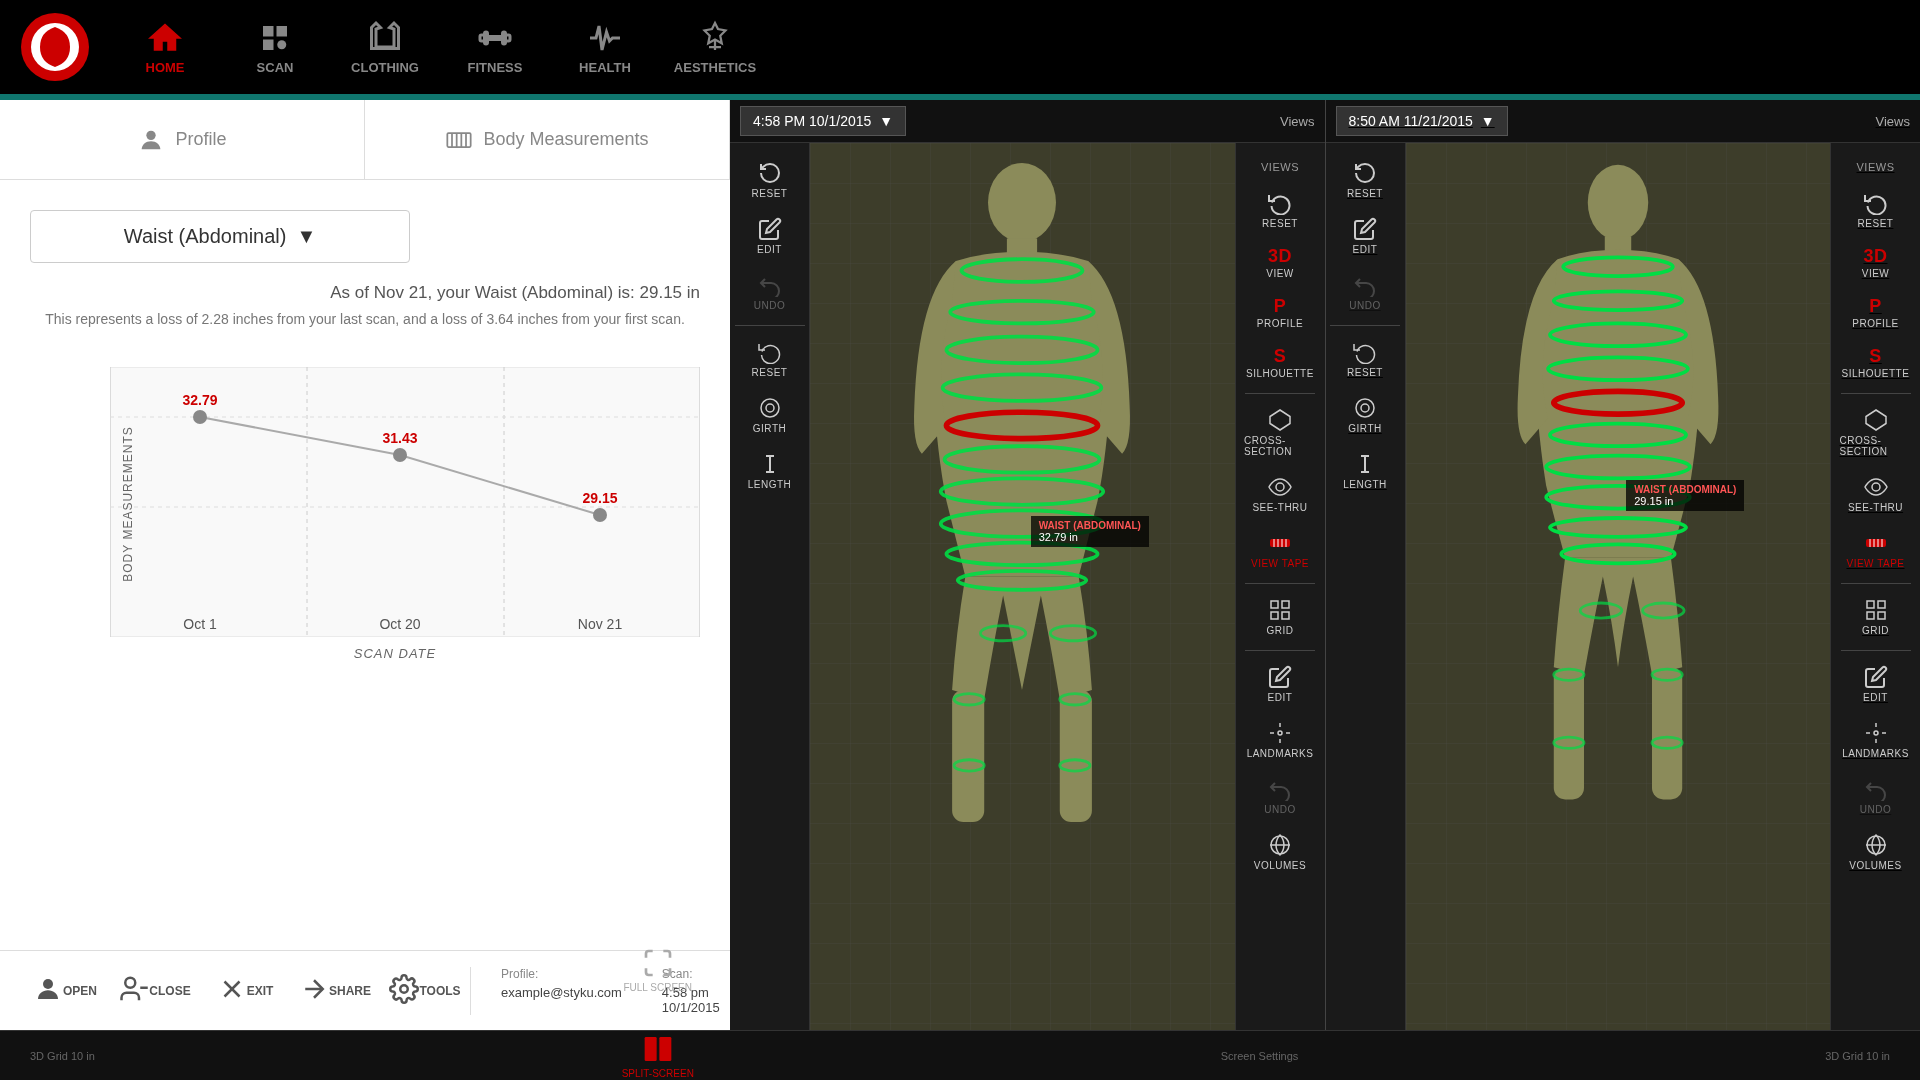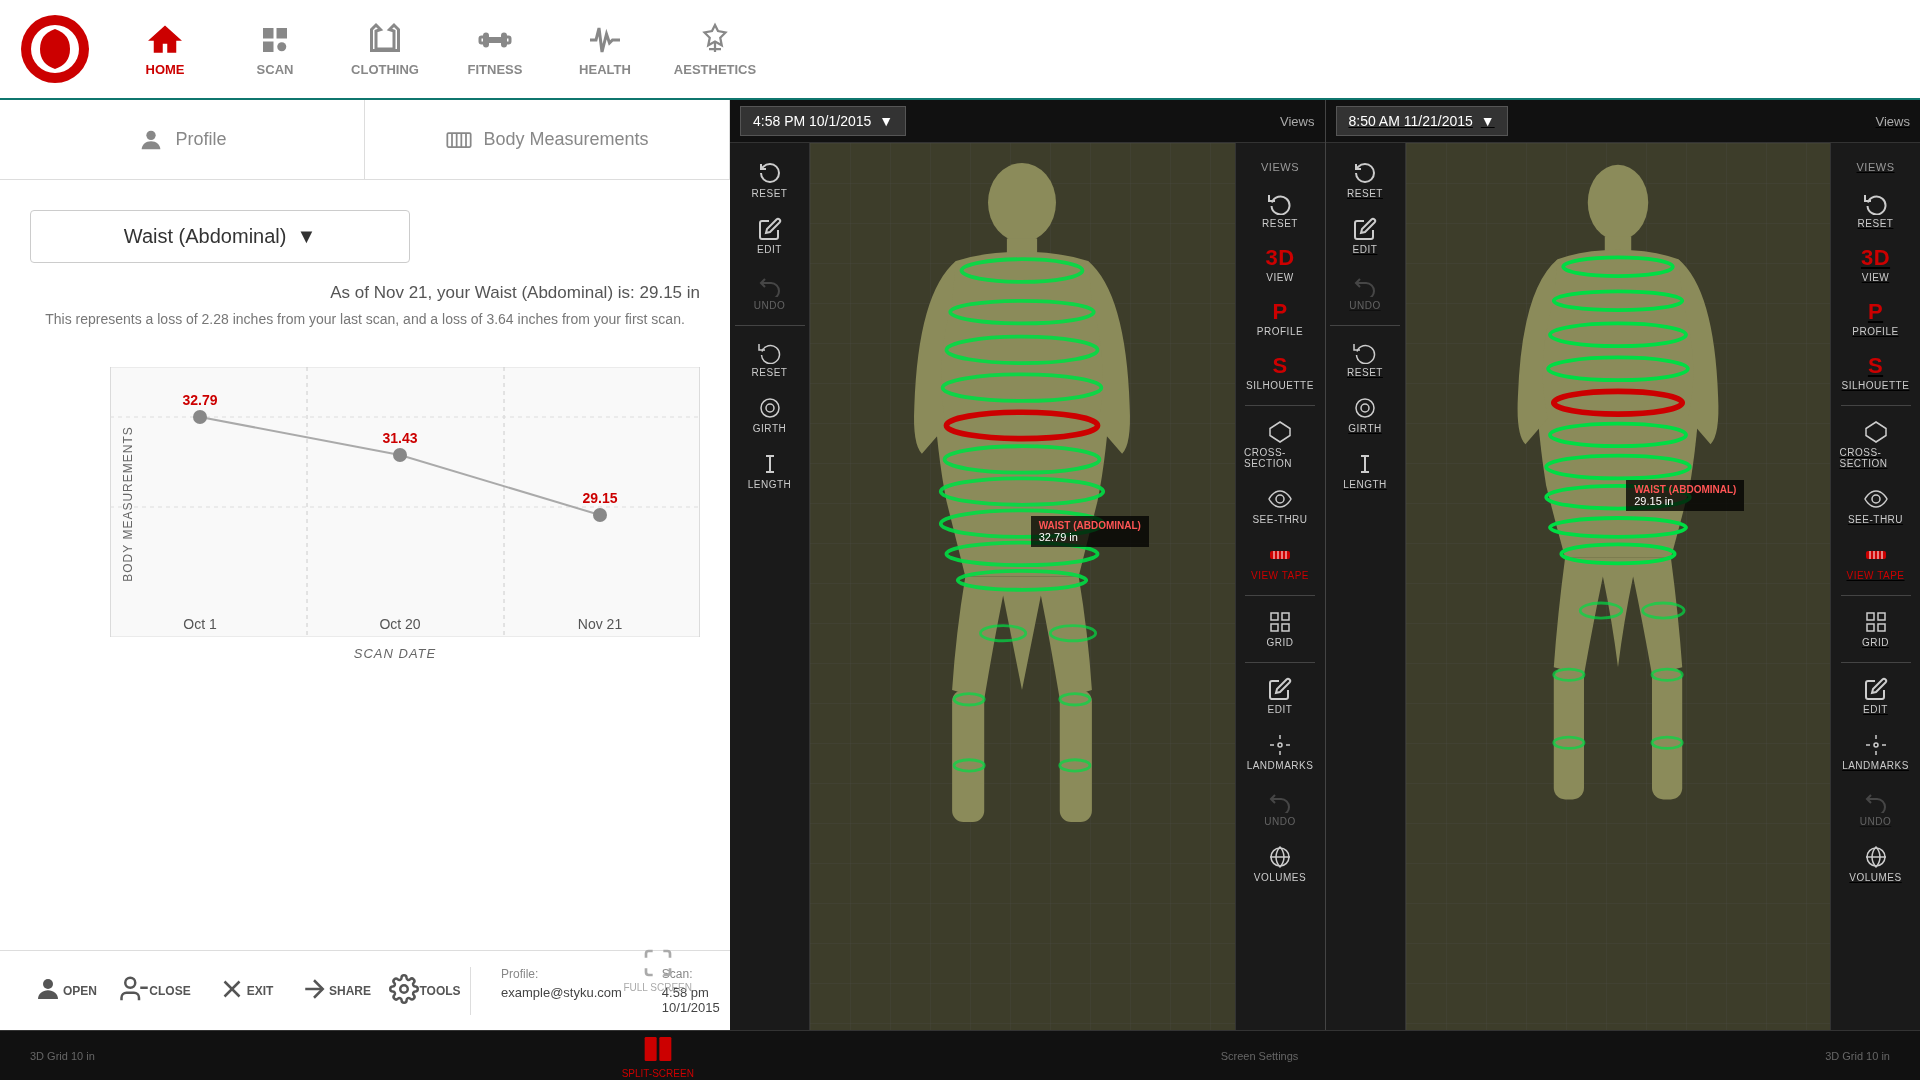--- a/index.html
+++ b/index.html
@@ -1,20 +1,20 @@
 <!DOCTYPE html>
 <html><head>
   <meta charset="utf-8">
   <style>
     * { margin: 0; padding: 0; box-sizing: border-box; }
     body { width: 1920px; height: 1080px; background: #1a1a1a; font-family: Arial, sans-serif; overflow: hidden; display: flex; flex-direction: column; }
 
     
     .top-nav {
-      display: flex; align-items: center; background: #ffffff; height: 100px; padding: 0 20px; border-bottom: 2px solid #0f766e; flex-shrink: 0;
+      display: flex; align-items: center; background: #000000; height: 100px; padding: 0 20px; border-bottom: 6px solid #0f766e; flex-shrink: 0;
     }
     .logo { width: 70px; height: 70px; margin-right: 20px; }
     .logo svg { width: 70px; height: 70px; }
     .nav-items { display: flex; gap: 0; }
     .nav-item {
       display: flex; flex-direction: column; align-items: center; justify-content: center;
       width: 110px; height: 90px; cursor: pointer; color: #888; font-size: 13px; font-weight: bold; text-transform: uppercase;
     }
     .nav-item.active { color: #cc0000; }
     .nav-item svg { width: 36px; height: 36px; margin-bottom: 4px; }
@@ -84,21 +84,21 @@
       align-items: center; padding: 10px 0; gap: 2px; border-left: 1px solid #333;
     }
     .tool-item {
       display: flex; flex-direction: column; align-items: center; justify-content: center;
       width: 80px; padding: 8px 4px; cursor: pointer; color: #ccc; font-size: 10px;
       text-transform: uppercase; letter-spacing: 0.5px; gap: 3px;
     }
     .tool-item svg { width: 24px; height: 24px; }
     .tool-item.red { color: #cc0000; }
     .tool-divider { width: 70px; height: 1px; background: #444; margin: 4px 0; }
-    .tool-letter { font-size: 22px; font-weight: bold; color: #cc0000; line-height: 1; }
+    .tool-letter { font-size: 18px; font-weight: bold; color: #cc0000; line-height: 1; }
     .scan-bottom-tool { display: flex; flex-direction: column; align-items: center; color: #aaa; font-size: 10px; cursor: pointer; gap: 3px; }
     .scan-bottom-tool svg { width: 32px; height: 32px; }
     .scan-bottom-tool.active { color: #cc0000; }
     .grid-label { color: #666; font-size: 11px; }
 
     
     .left-tools { width: 80px; background: #1a1a1a; display: flex; flex-direction: column; align-items: center; padding: 10px 0; gap: 2px; border-right: 1px solid #333; }
     .single-scan { flex: 1; position: relative; overflow: hidden; }
 
     

